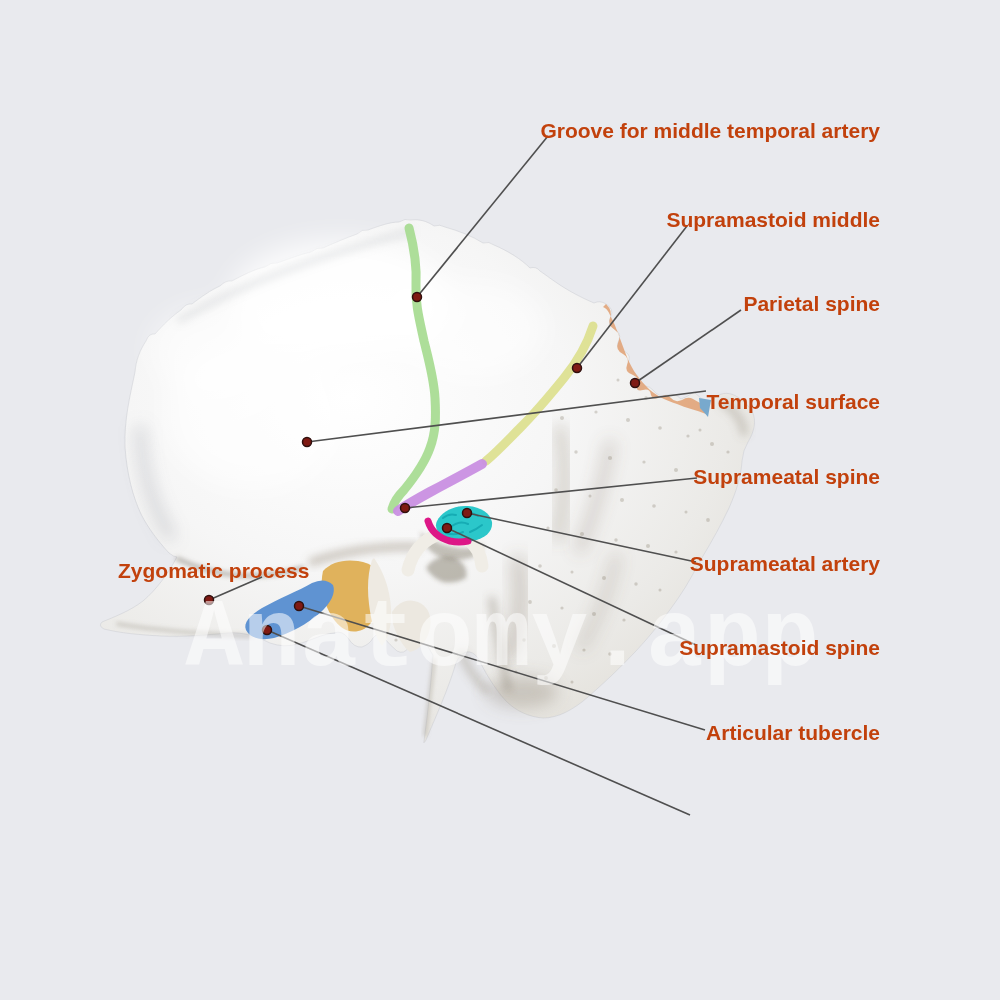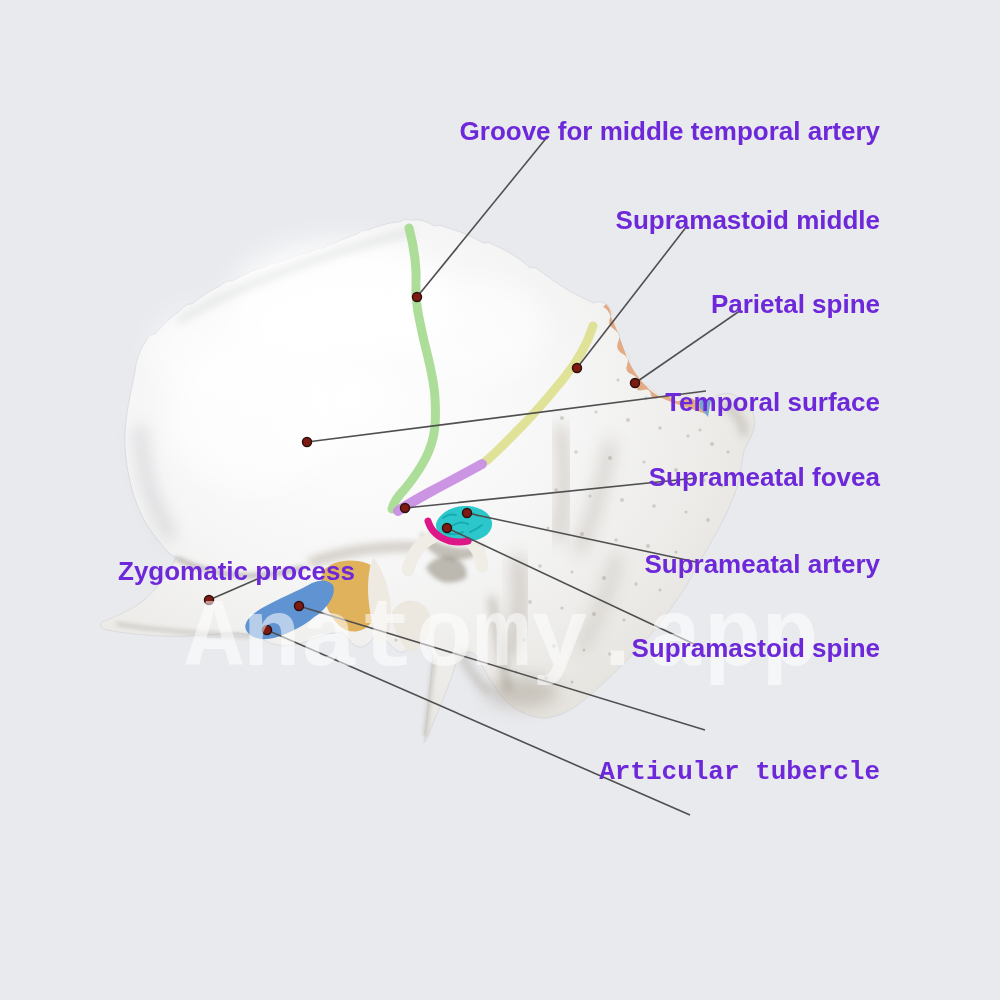--- a/index.html
+++ b/index.html
@@ -3,21 +3,21 @@
 <meta charset="utf-8">
 <style>
   html,body{margin:0;padding:0;background:#e9eaee;}
   .stage{position:relative;width:1000px;height:1000px;background:#e9eaee;overflow:hidden;
          font-family:"Liberation Sans",sans-serif;}
   .stage svg{position:absolute;left:0;top:0;}
   .watermark{position:absolute;left:140px;top:585px;width:724px;text-align:center;
              font-family:Liberation Mono, monospace;font-weight:700;font-size:96px;
              letter-spacing:0px;color:rgba(255,255,255,0.55);pointer-events:none;
              white-space:nowrap;}
-  .label{position:absolute;font-size:26px;font-weight:700;color:#6d28d9;line-height:28px;
+  .label{position:absolute;font-size:21px;font-weight:700;color:#c2410c;line-height:28px;
          white-space:nowrap;}
   .label.right{right:120px;text-align:right;}
 </style>
 </head>
 <body>
 
 <div class="stage">
 
   <svg width="1000" height="1000" viewBox="0 0 1000 1000">
     <defs>
@@ -263,18 +263,18 @@
       <circle cx="209" cy="600" r="4.5"></circle>
     </g>
   </svg>
 
   <div class="watermark">Anatomy.app</div>
 
   <div class="label right" style="top:117px;">Groove for middle temporal artery</div>
   <div class="label right" style="top:206px;">Supramastoid middle</div>
   <div class="label right" style="top:290px;">Parietal spine</div>
   <div class="label right" style="top:388px;">Temporal surface</div>
-  <div class="label right" style="top:463px;">Suprameatal fovea</div>
+  <div class="label right" style="top:463px;">Suprameatal spine</div>
   <div class="label right" style="top:550px;">Suprameatal artery</div>
   <div class="label right" style="top:634px;">Supramastoid spine</div>
-  <div class="label right" style="top:758px;font-family:Liberation Mono, monospace;">Articular tubercle</div>
+  <div class="label right" style="top:719px;">Articular tubercle</div>
   <div class="label" style="left:118px;top:557px;">Zygomatic process</div>
 </div>
 
 </body></html>

